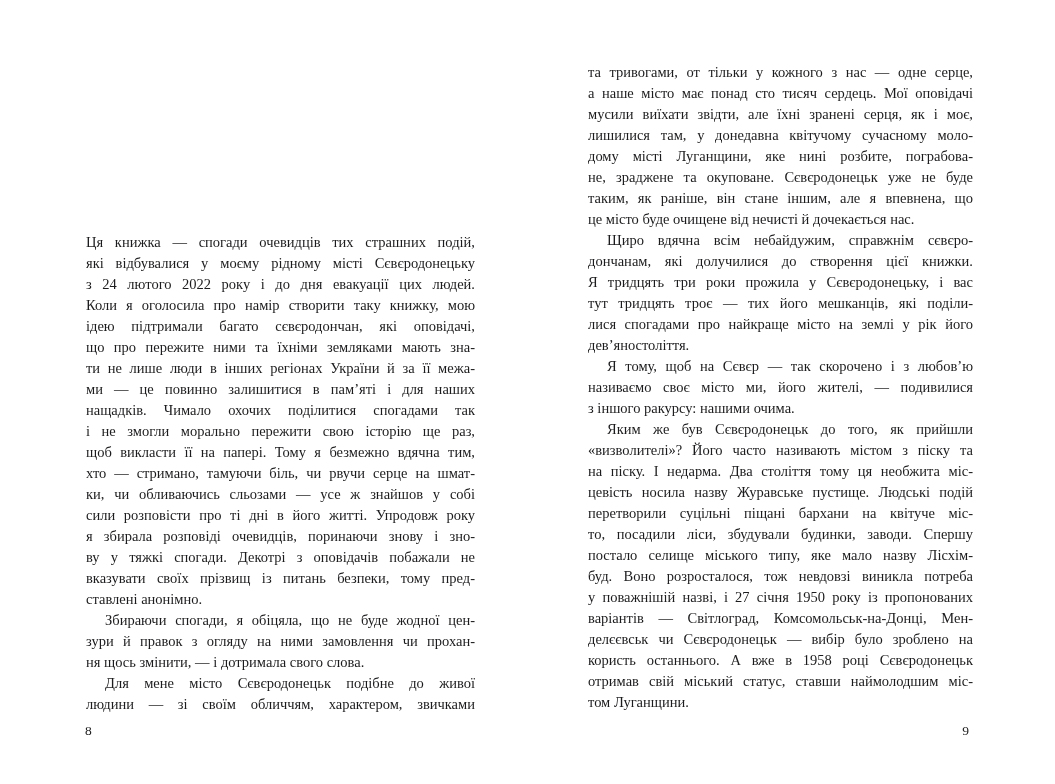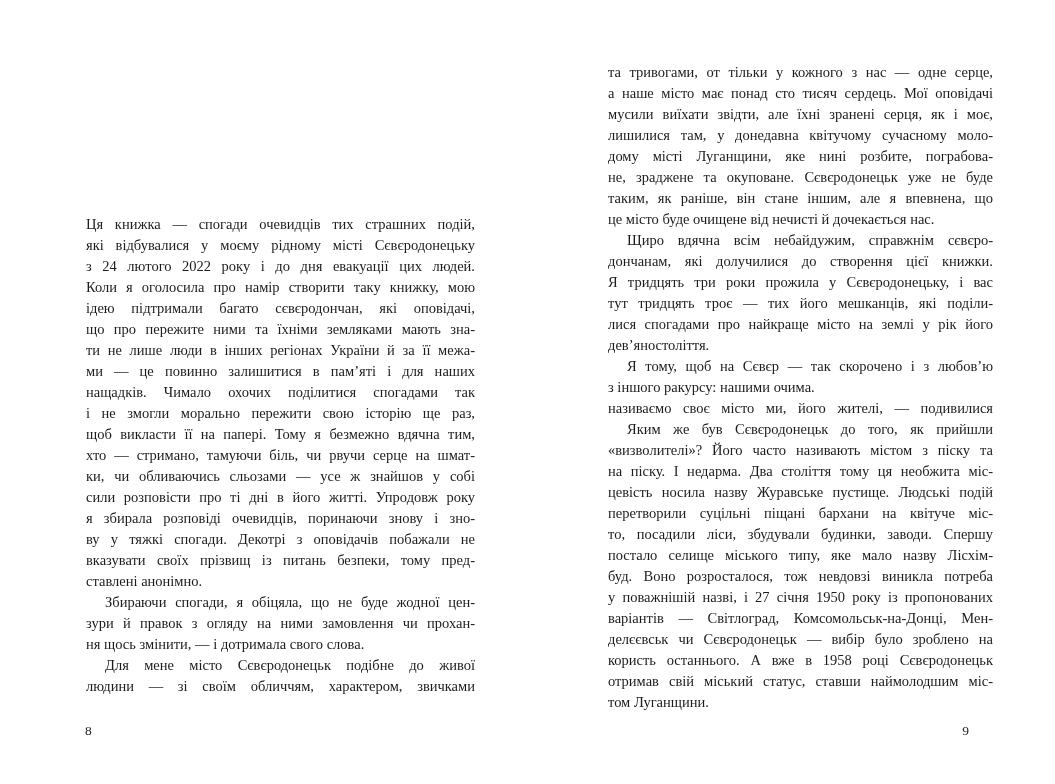--- a/index.html
+++ b/index.html
@@ -6,22 +6,22 @@
   body {
     width: 1055px;
     height: 784px;
     position: relative;
     background: #ffffff;
     overflow: hidden;
     font-family: "Liberation Serif", "DejaVu Serif", serif;
     color: #1c1c1e;
   }
   .page { position: absolute; }
-  .page-left  { left: 86px;  top: 214px; width: 389px; }
-  .page-right { left: 588px; top: 62px;  width: 385px; margin-left: 20px; }
+  .page-left  { left: 86px;  top: 232px; width: 389px; }
+  .page-right { left: 588px; top: 62px;  width: 385px; }
   .line {
     font-size: 14.5px;
     line-height: 21px;
     text-align: justify;
     text-align-last: justify;
   }
   .line.last { text-align-last: left; }
   .line.indent { text-indent: 19px; }
   .folio {
     position: absolute;
@@ -76,22 +76,22 @@
         <div class="line">не, зраджене та окуповане. Сєвєродонецьк уже не буде</div>
         <div class="line">таким, як раніше, він стане іншим, але я впевнена, що</div>
         <div class="line last">це місто буде очищене від нечисті й дочекається нас.</div>
         <div class="line indent">Щиро вдячна всім небайдужим, справжнім сєвєро-</div>
         <div class="line">дончанам, які долучилися до створення цієї книжки.</div>
         <div class="line">Я тридцять три роки прожила у Сєвєродонецьку, і вас</div>
         <div class="line">тут тридцять троє — тих його мешканців, які поділи-</div>
         <div class="line">лися спогадами про найкраще місто на землі у рік його</div>
         <div class="line last">дев’яностоліття.</div>
         <div class="line indent">Я тому, щоб на Сєвєр — так скорочено і з любов’ю</div>
+        <div class="line">називаємо своє місто ми, його жителі, — подивилися</div>
         <div class="line last">з іншого ракурсу: нашими очима.</div>
-        <div class="line">називаємо своє місто ми, його жителі, — подивилися</div>
         <div class="line indent">Яким же був Сєвєродонецьк до того, як прийшли</div>
         <div class="line">«визволителі»? Його часто називають містом з піску та</div>
         <div class="line">на піску. І недарма. Два століття тому ця необжита міс-</div>
         <div class="line">цевість носила назву Журавське пустище. Людські подій</div>
         <div class="line">перетворили суцільні піщані бархани на квітуче міс-</div>
         <div class="line">то, посадили ліси, збудували будинки, заводи. Спершу</div>
         <div class="line">постало селище міського типу, яке мало назву Лісхім-</div>
         <div class="line">буд. Воно розросталося, тож невдовзі виникла потреба</div>
         <div class="line">у поважнішій назві, і 27 січня 1950 року із пропонованих</div>
         <div class="line">варіантів — Світлоград, Комсомольськ-на-Донці, Мен-</div>

